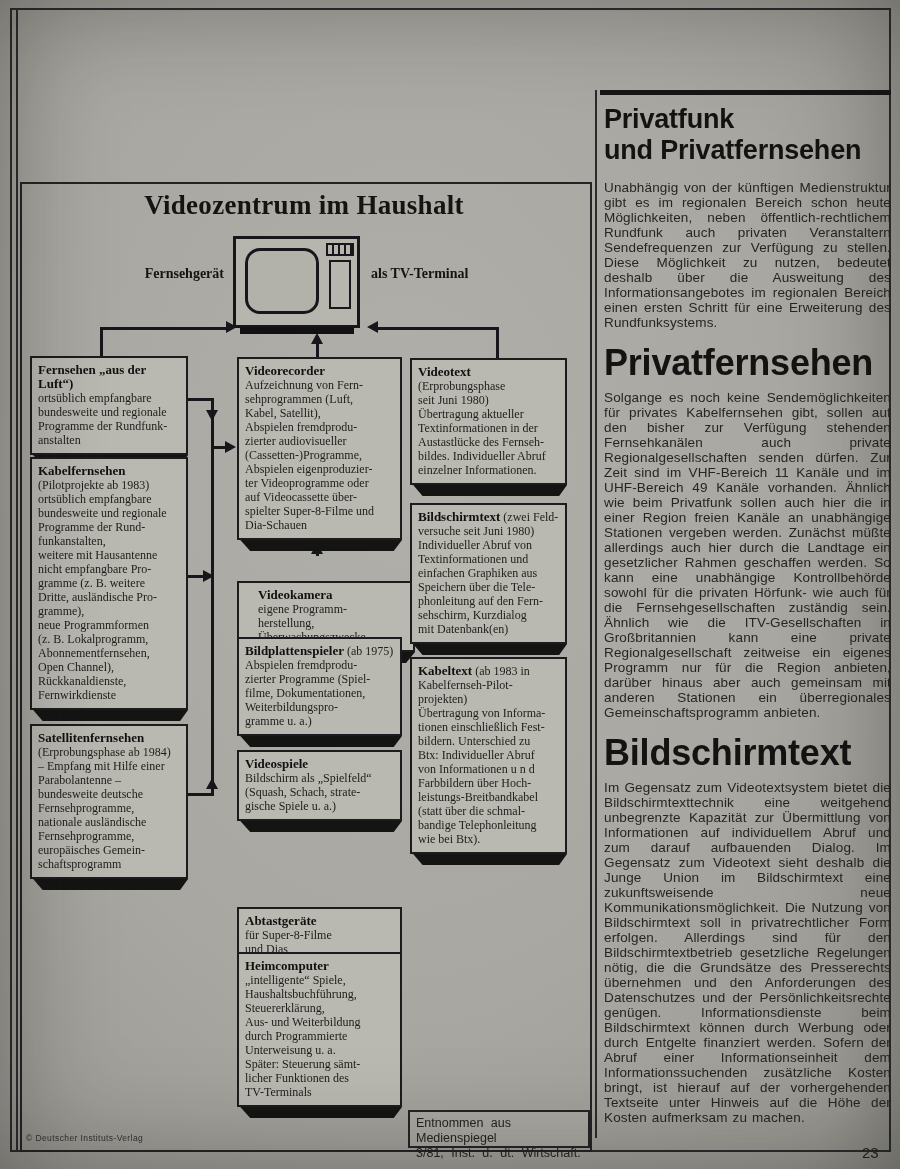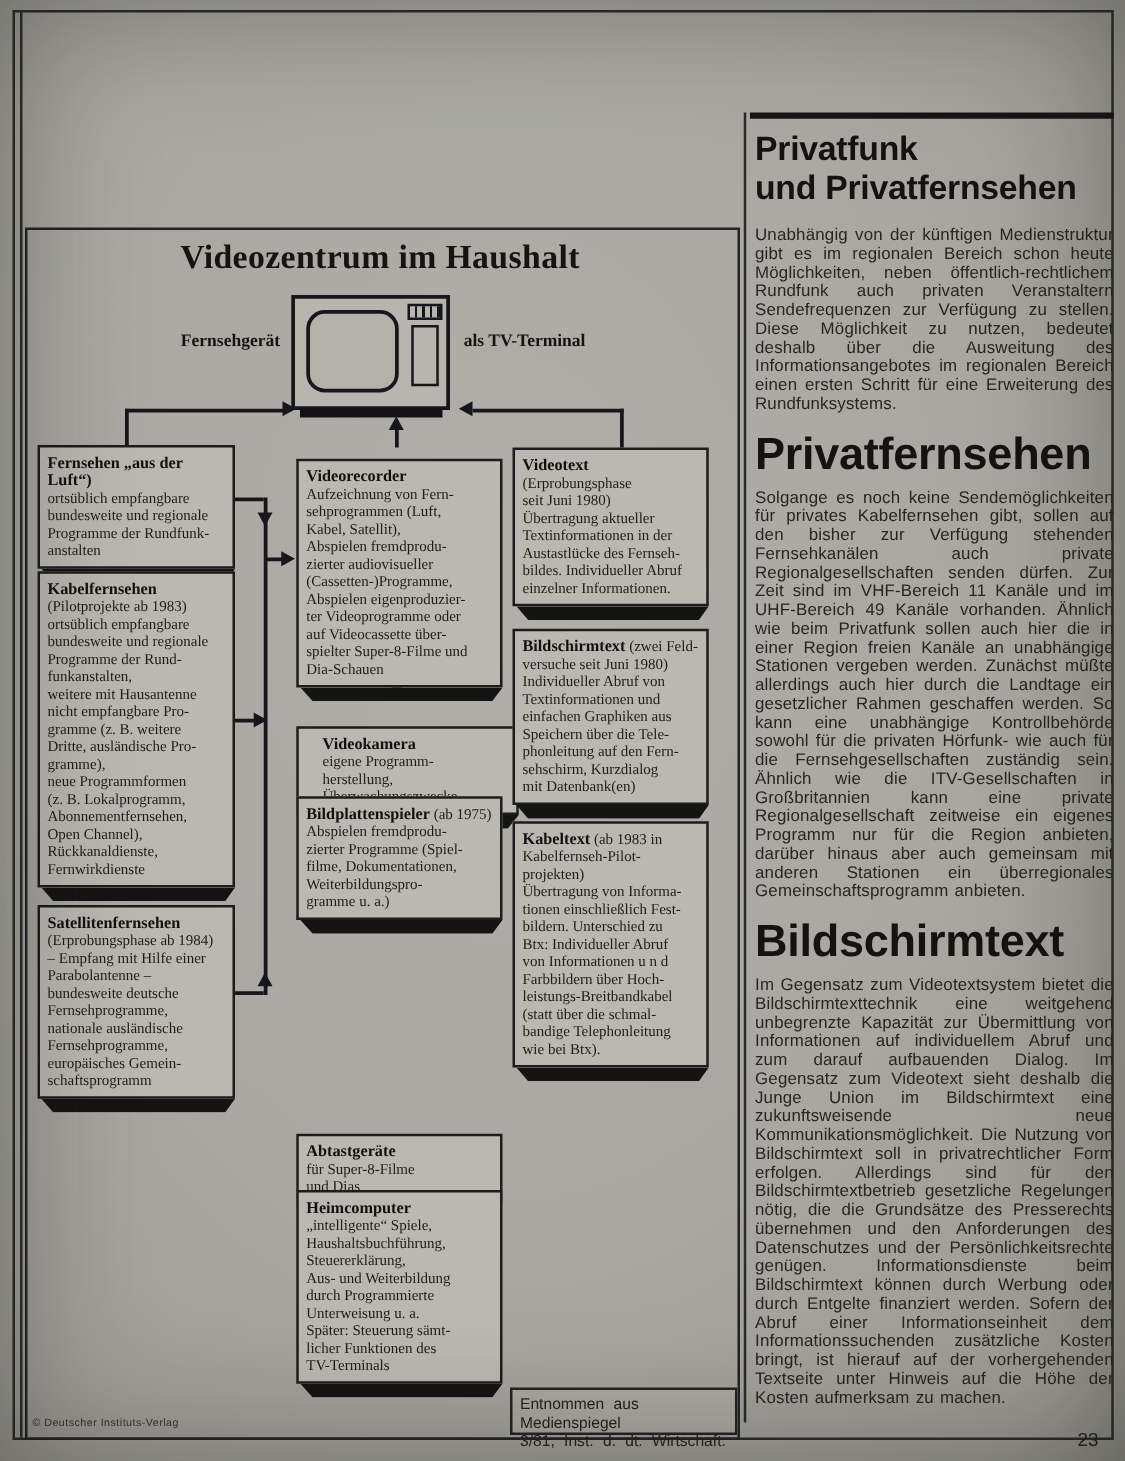--- a/index.html
+++ b/index.html
@@ -125,21 +125,21 @@
 – Empfang mit Hilfe einer
 Parabolantenne –
 bundesweite deutsche
 Fernsehprogramme,
 nationale ausländische
 Fernsehprogramme,
 europäisches Gemein-
 schaftsprogramm</div>
   </div>
 
-  <div class="dbox" style="left:237px;top:367px;width:149px;">
+  <div class="dbox" style="left:237px;top:357px;width:149px;">
     <span class="dbox-title">Videorecorder</span><span class="dbox-suffix"></span>
     <div class="dbox-body">Aufzeichnung von Fern-
 sehprogrammen (Luft,
 Kabel, Satellit),
 Abspielen fremdprodu-
 zierter audiovisueller
 (Cassetten-)Programme,
 Abspielen eigenproduzier-
 ter Videoprogramme oder
 auf Videocassette über-
@@ -152,20 +152,26 @@
 herstellung,
 Überwachungszwecke</div>
   </div>
   <div class="dbox" style="left:237px;top:637px;width:149px;">
     <span class="dbox-title">Bildplattenspieler</span><span class="dbox-suffix"> (ab 1975)</span>
     <div class="dbox-body">Abspielen fremdprodu-
 zierter Programme (Spiel-
 filme, Dokumentationen,
 Weiterbildungspro-
 gramme u. a.)</div>
+  </div>
+  <div class="dbox" style="left:237px;top:750px;width:149px;">
+    <span class="dbox-title">Videospiele</span><span class="dbox-suffix"></span>
+    <div class="dbox-body">Bildschirm als „Spielfeld“
+(Squash, Schach, strate-
+gische Spiele u. a.)</div>
   </div>
   <div class="dbox" style="left:237px;top:907px;width:149px;">
     <span class="dbox-title">Abtastgeräte</span><span class="dbox-suffix"></span>
     <div class="dbox-body">für Super-8-Filme
 und Dias</div>
   </div>
   <div class="dbox" style="left:237px;top:952px;width:149px;">
     <span class="dbox-title">Heimcomputer</span><span class="dbox-suffix"></span>
     <div class="dbox-body">„intelligente“ Spiele,
 Haushaltsbuchführung,

